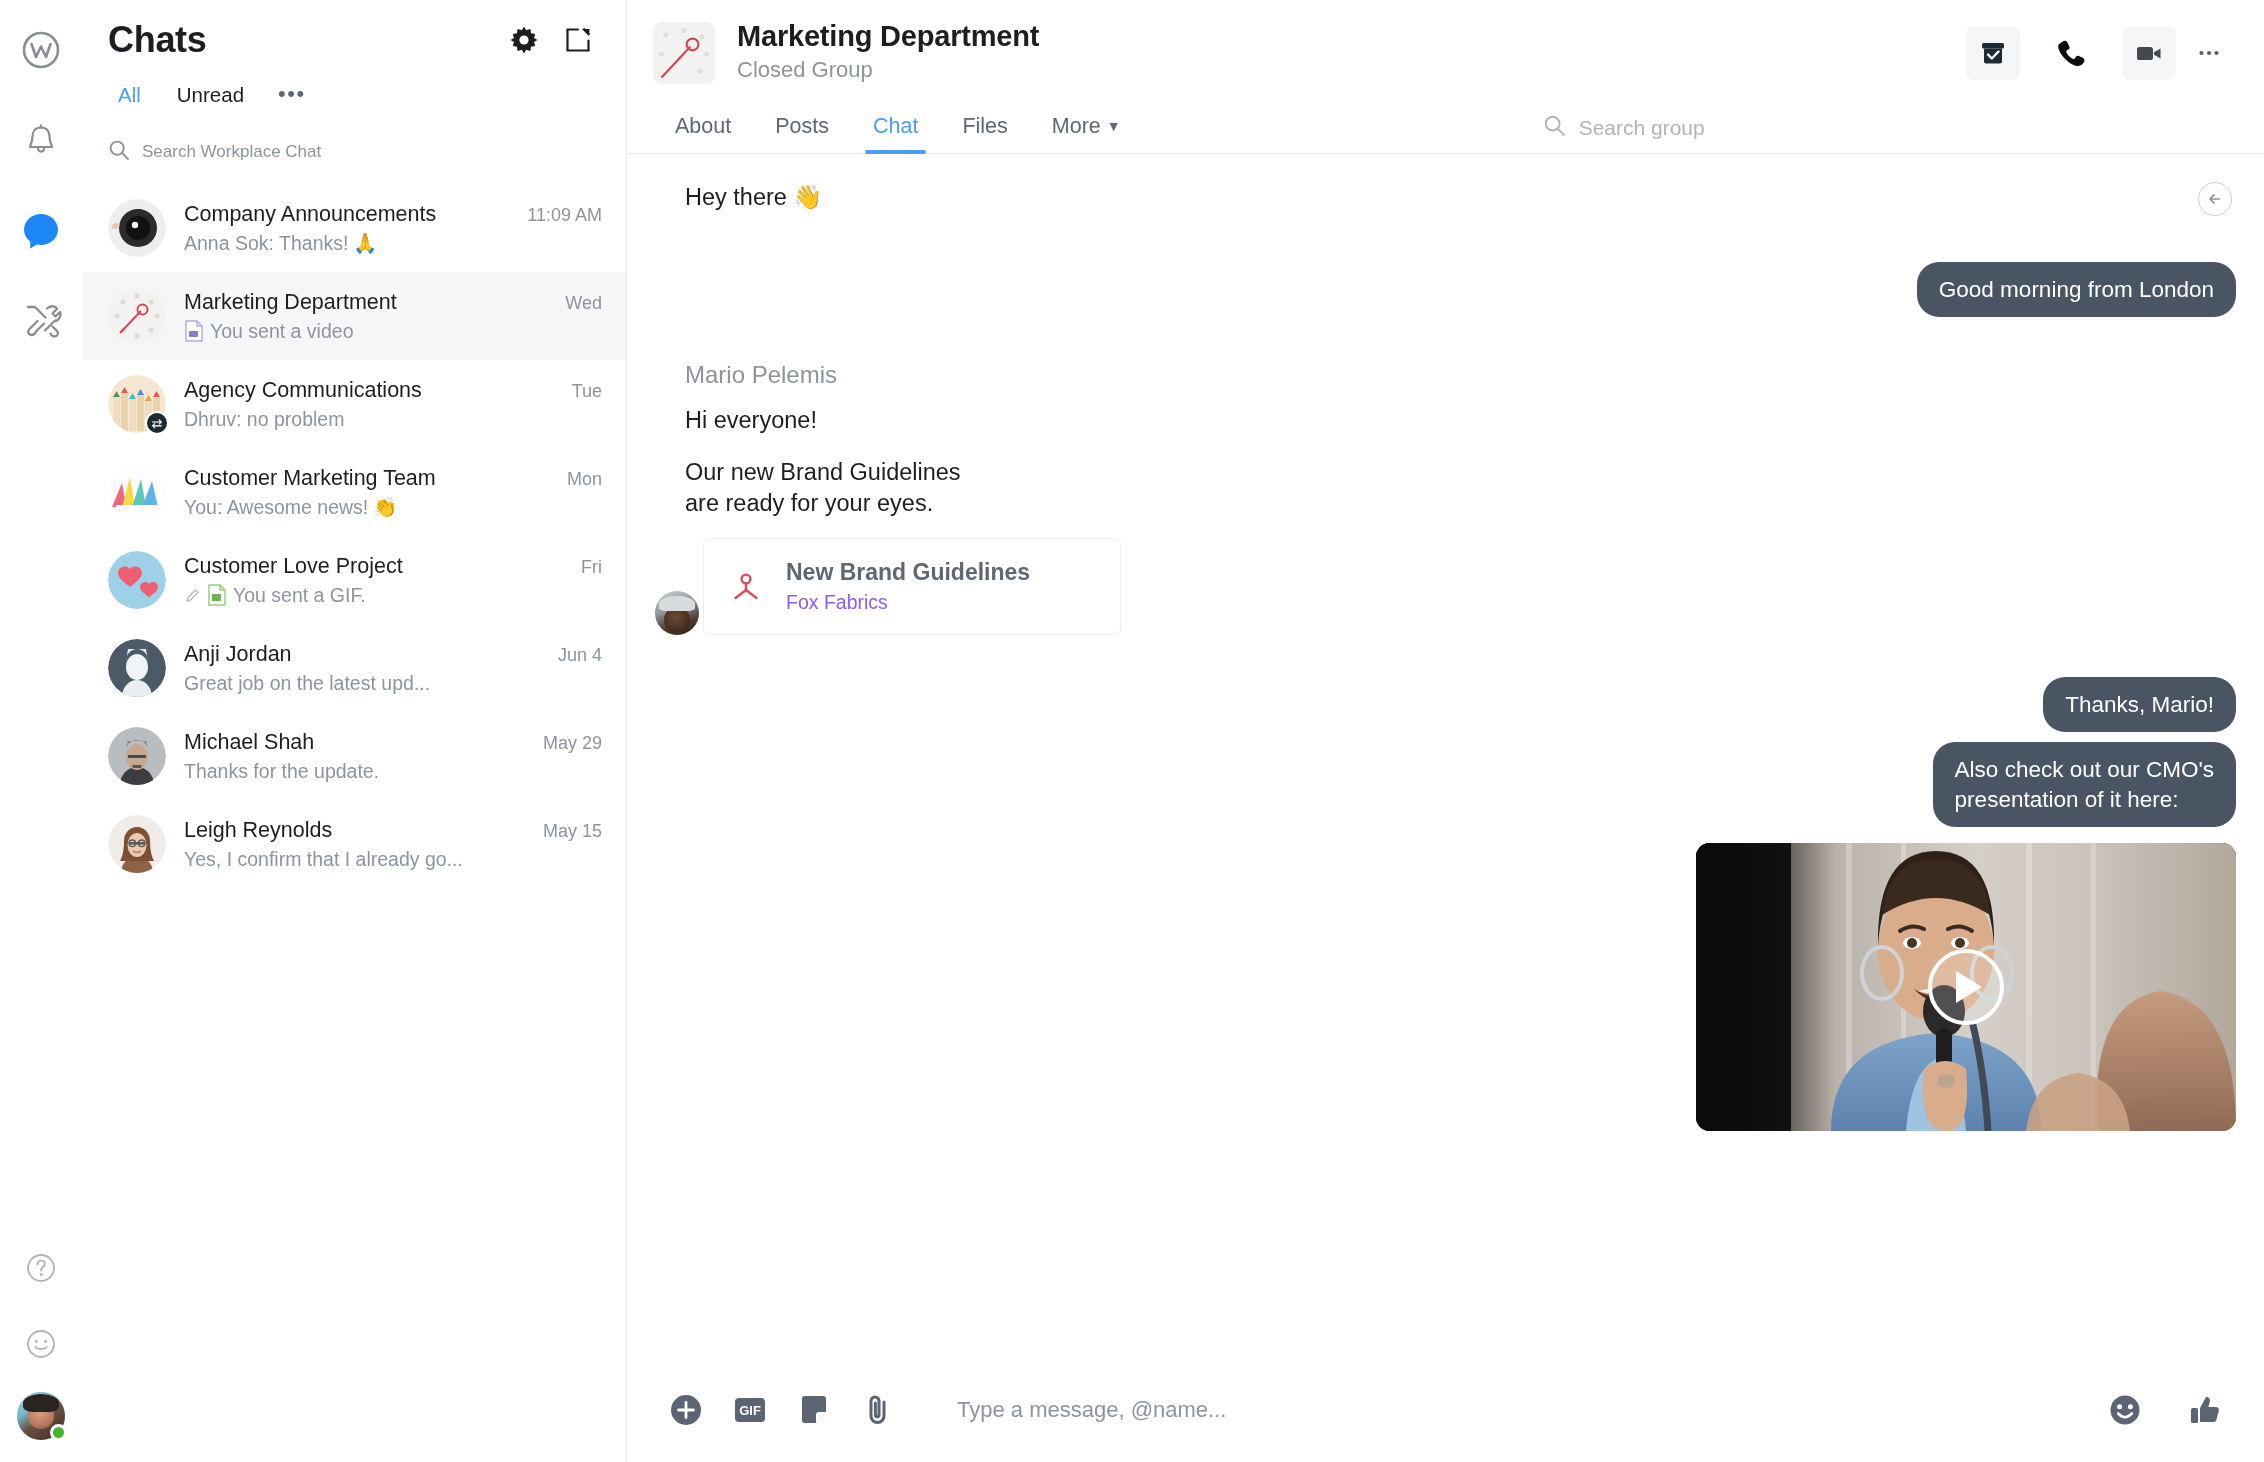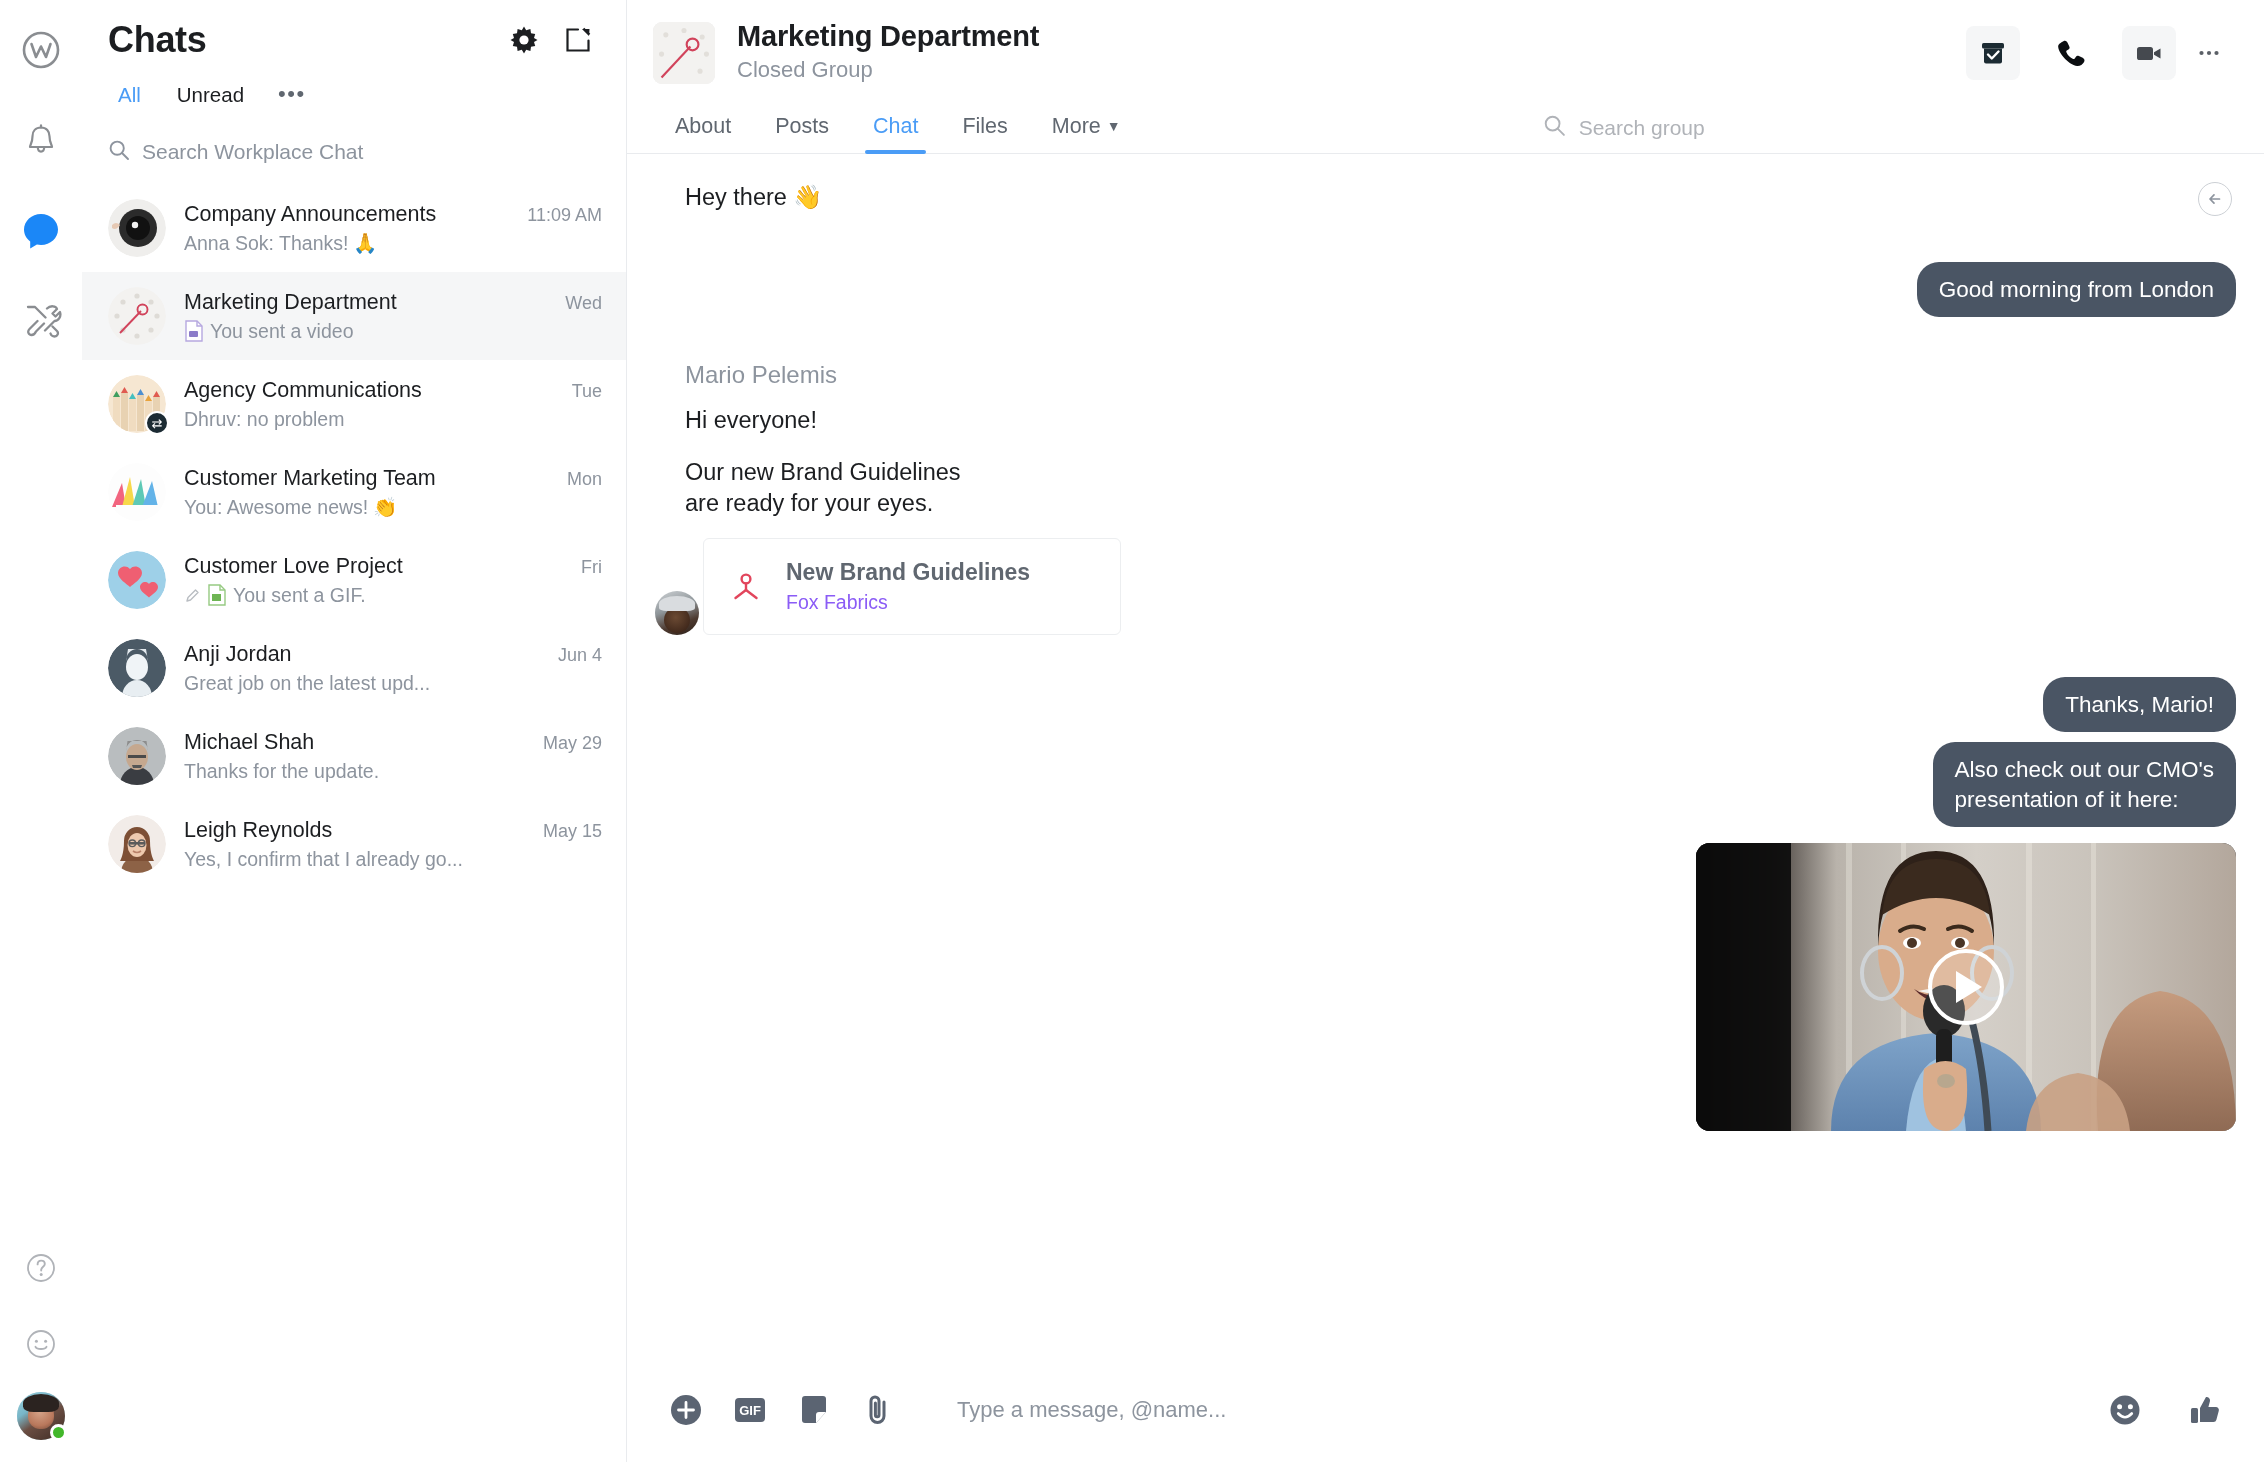--- a/index.html
+++ b/index.html
@@ -88,21 +88,21 @@
     white-space: nowrap;
   }
   .filter.active { color: #4a9cf6; }
   .filter.dots { color: #606770; letter-spacing: 1.5px; font-size: 22px; padding: 7px 14px;}
   .searchbox {
     display: flex; align-items: center; gap: 12px;
     margin: 18px 26px 6px 26px;
     height: 40px;
   }
   .searchbox .ph {
-    font-size: 21px; color: #8d949e;
+    font-size: 17px; color: #8d949e;
   }
   .chat-items { flex: 1; overflow: hidden; padding-top: 6px; }
   .chat-item {
     display: flex; align-items: center; gap: 18px;
     padding: 14px 24px 14px 26px; cursor: pointer;
     min-height: 88px;
   }
   .chat-item.selected { background: #f5f6f7; }
   .ci-avatar {
     width: 58px; height: 58px; flex: 0 0 58px; border-radius: 50%;

